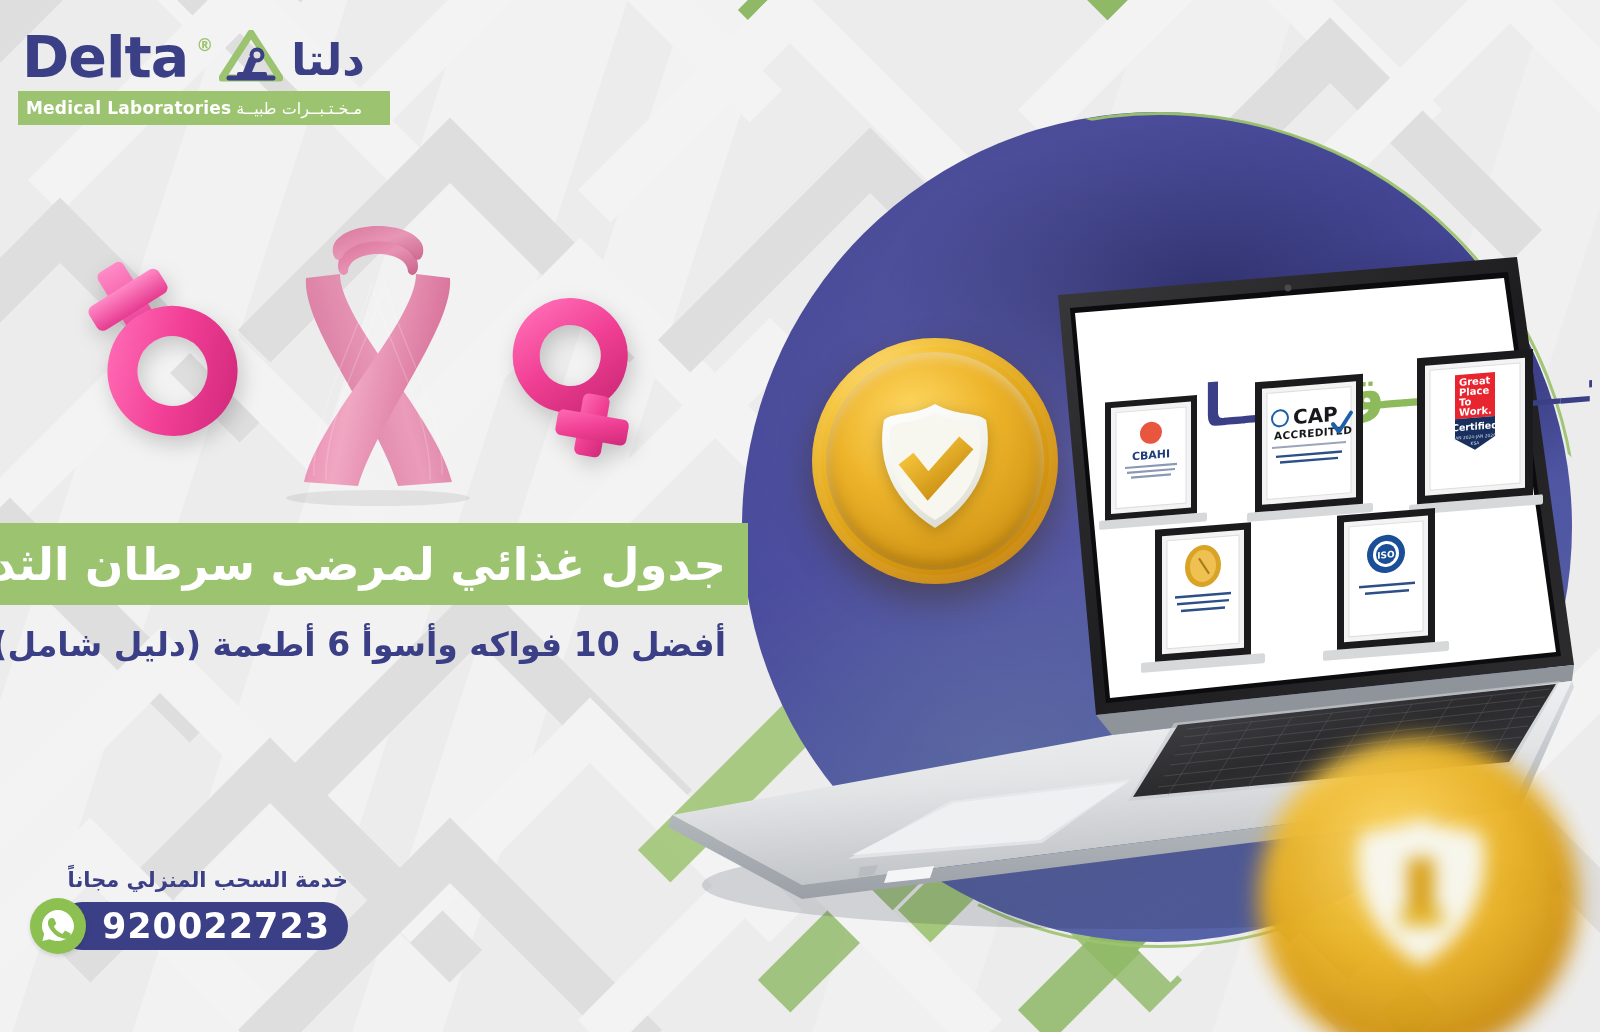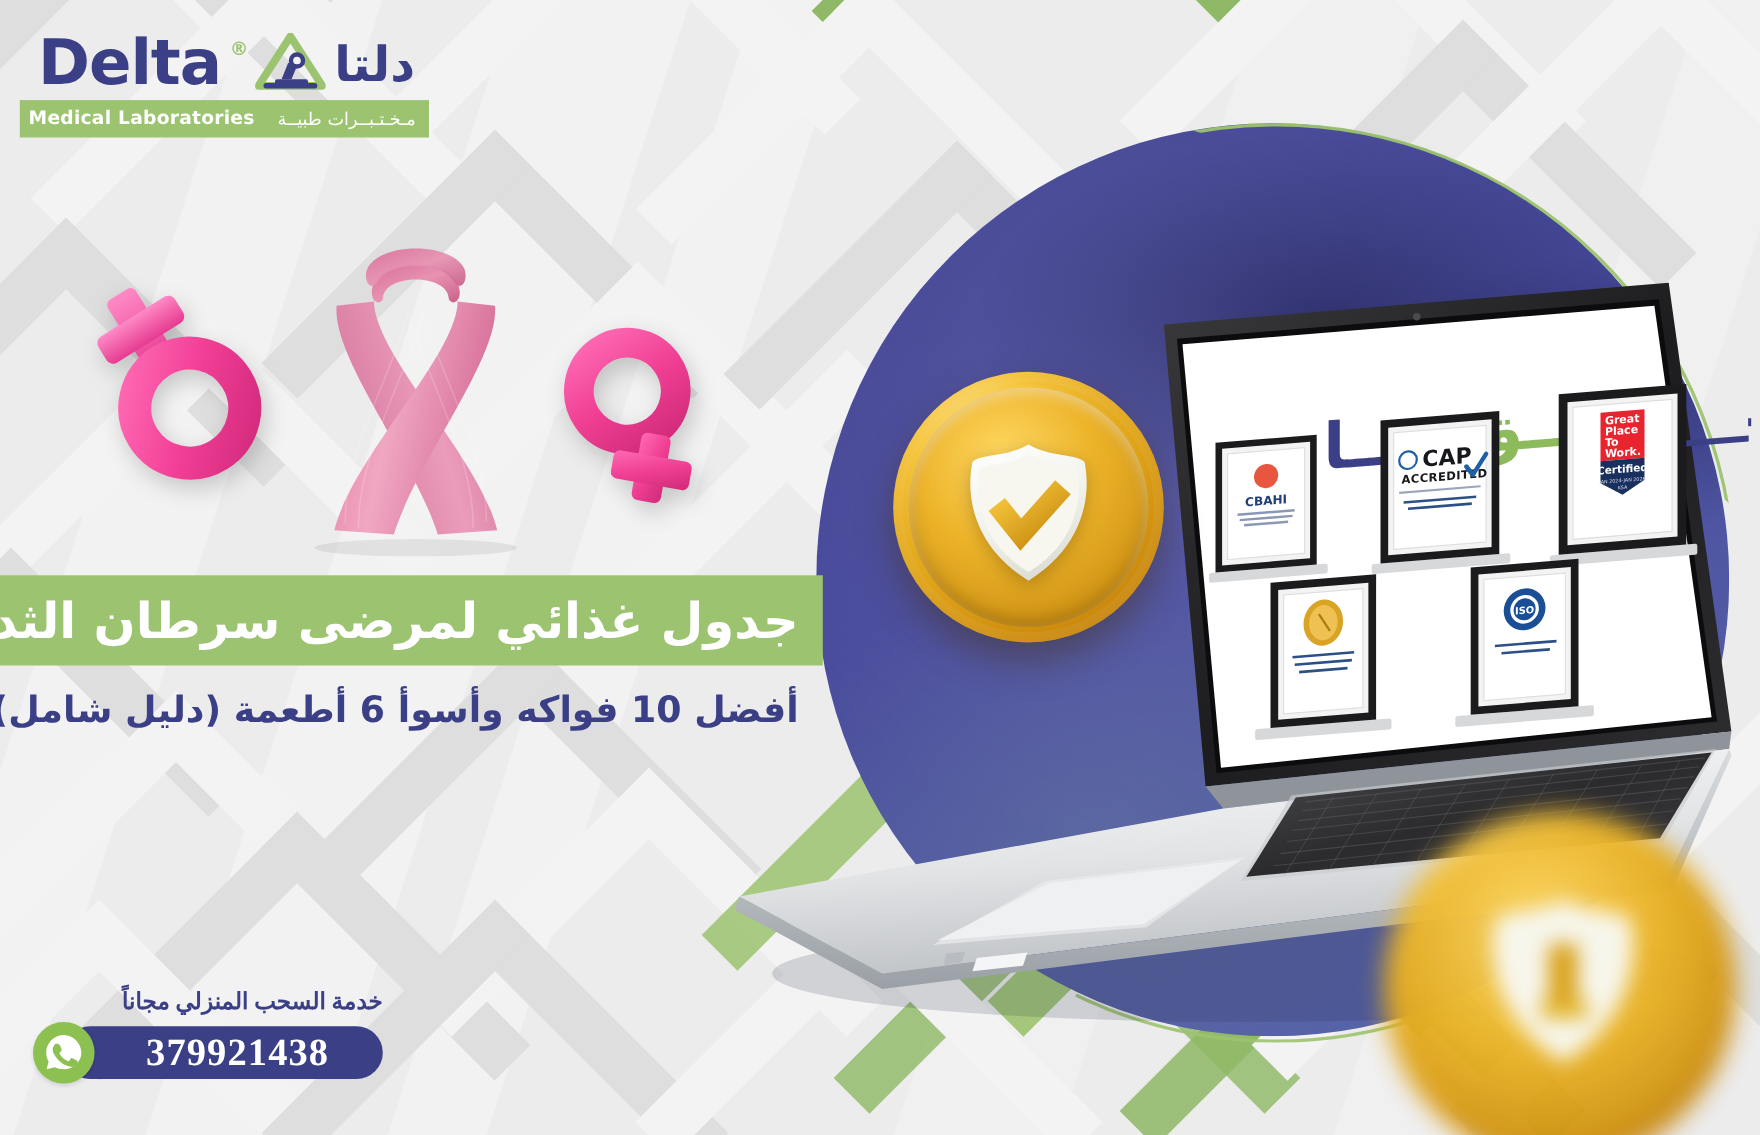--- a/index.html
+++ b/index.html
@@ -62,36 +62,36 @@
   .navy-arc2{
     position:absolute;left:742px;top:112px;
     width:830px;height:830px;border-radius:50%;
     border:3px solid #9cc36f;
     clip-path:polygon(25% 100%, 78% 100%, 78% 88%, 30% 92%);
     opacity:.9;
   }
 
   
   .logo{position:absolute;left:18px;top:14px;width:372px;}
-  .logo-row{display:flex;align-items:flex-end;gap:6px;height:72px;padding-left:4px;justify-content:center;}
+  .logo-row{display:flex;align-items:flex-end;gap:6px;height:72px;padding-left:4px;}
   .logo-delta{
     font-family:"DejaVu Sans","Liberation Sans",sans-serif;
     font-weight:bold;font-size:57px;line-height:57px;color:#3b3f86;
     letter-spacing:-1px;
   }
   .logo-reg{font-size:17px;color:#9cc36f;font-weight:bold;line-height:1;margin-bottom:32px;margin-left:2px;}
   .logo-tri{position:relative;width:64px;height:54px;margin:0 2px 2px 0;}
   .logo-ar{
     font-size:44px;line-height:56px;color:#3b3f86;font-weight:bold;
     direction:rtl;margin-bottom:-2px;
   }
   .logo-bar{
     margin-top:5px;height:34px;background:#9cc36f;
     display:flex;align-items:center;justify-content:space-between;
-    padding:0 12px 0 8px;
+    padding:0 28px 0 8px;
   }
   .logo-bar-en{color:#ffffff;font-weight:bold;font-size:17px;letter-spacing:.2px;}
   .logo-bar-ar{color:#ffffff;font-weight:normal;font-size:16px;direction:rtl;letter-spacing:1px;}
 
   
   .ribbon-wrap{position:absolute;left:268px;top:186px;width:220px;height:320px;}
   .venus{position:absolute;}
   .venus svg{display:block;filter:drop-shadow(4px 8px 10px rgba(0,0,0,.18));}
 
   
@@ -107,21 +107,21 @@
   .subheadline{
     position:absolute;left:0;top:613px;width:748px;height:62px;
     display:flex;align-items:center;justify-content:flex-end;padding-right:22px;
     box-sizing:border-box;
   }
   .subheadline span{
     color:#3b3f86;font-size:33px;font-weight:bold;direction:rtl;white-space:nowrap;
   }
 
   
-  .contact{position:absolute;left:30px;top:898px;width:360px;font-family:Liberation Serif, serif;}
+  .contact{position:absolute;left:30px;top:868px;width:360px;}
   .contact-label{
     text-align:right;width:318px;color:#3b3f86;font-size:21px;font-weight:bold;
     direction:rtl;margin-bottom:6px;
   }
   .contact-row{position:relative;height:56px;}
   .wa-icon{
     position:absolute;left:0;top:0;width:56px;height:56px;border-radius:50%;
     background:#8cc152;display:flex;align-items:center;justify-content:center;z-index:3;
     box-shadow:0 2px 4px rgba(0,0,0,.12);
   }
@@ -496,18 +496,18 @@
   <div class="contact">
     <div class="contact-label">خدمة السحب المنزلي مجاناً</div>
     <div class="contact-row">
       <div class="wa-icon">
         <svg width="38" height="38" viewBox="0 0 38 38">
           <path d="M19 3 C10.2 3 3 10.2 3 19 c0 2.9 .8 5.6 2.2 7.9 L3.4 34 l7.3 -1.8 C12.9 33.3 15.9 34 19 34 c8.8 0 16 -7.2 16 -15 S27.8 3 19 3 Z" fill="#ffffff"></path>
           <path d="M14.6 11.8 c-.4 -.9 -.8 -.9 -1.2 -.9 h-1 c-.4 0 -1 .1 -1.5 .7 c-.5 .6 -2 1.9 -2 4.6 c0 2.7 2 5.3 2.3 5.7 c.3 .4 3.9 6.2 9.6 8.4 c4.7 1.9 5.7 1.5 6.7 1.4 c1 -.1 3.2 -1.3 3.7 -2.6 c.5 -1.3 .5 -2.4 .3 -2.6 c-.1 -.2 -.5 -.4 -1.1 -.7 c-.6 -.3 -3.2 -1.6 -3.7 -1.8 c-.5 -.2 -.9 -.3 -1.2 .3 c-.4 .6 -1.4 1.8 -1.7 2.1 c-.3 .4 -.6 .4 -1.2 .1 c-.6 -.3 -2.3 -.9 -4.4 -2.7 c-1.6 -1.4 -2.7 -3.2 -3 -3.8 c-.3 -.6 0 -.9 .3 -1.2 c.3 -.3 .6 -.7 .9 -1 c.3 -.4 .4 -.6 .6 -1 c.2 -.4 .1 -.8 -.1 -1.1 c-.1 -.3 -1.2 -3 -1.6 -3.9 Z" fill="#8cc152"></path>
         </svg>
       </div>
       <div class="phone-pill">
-        <span>379921438</span>
+        <span>920022723</span>
       </div>
     </div>
   </div>
 
 </div>
 
 </body></html>

